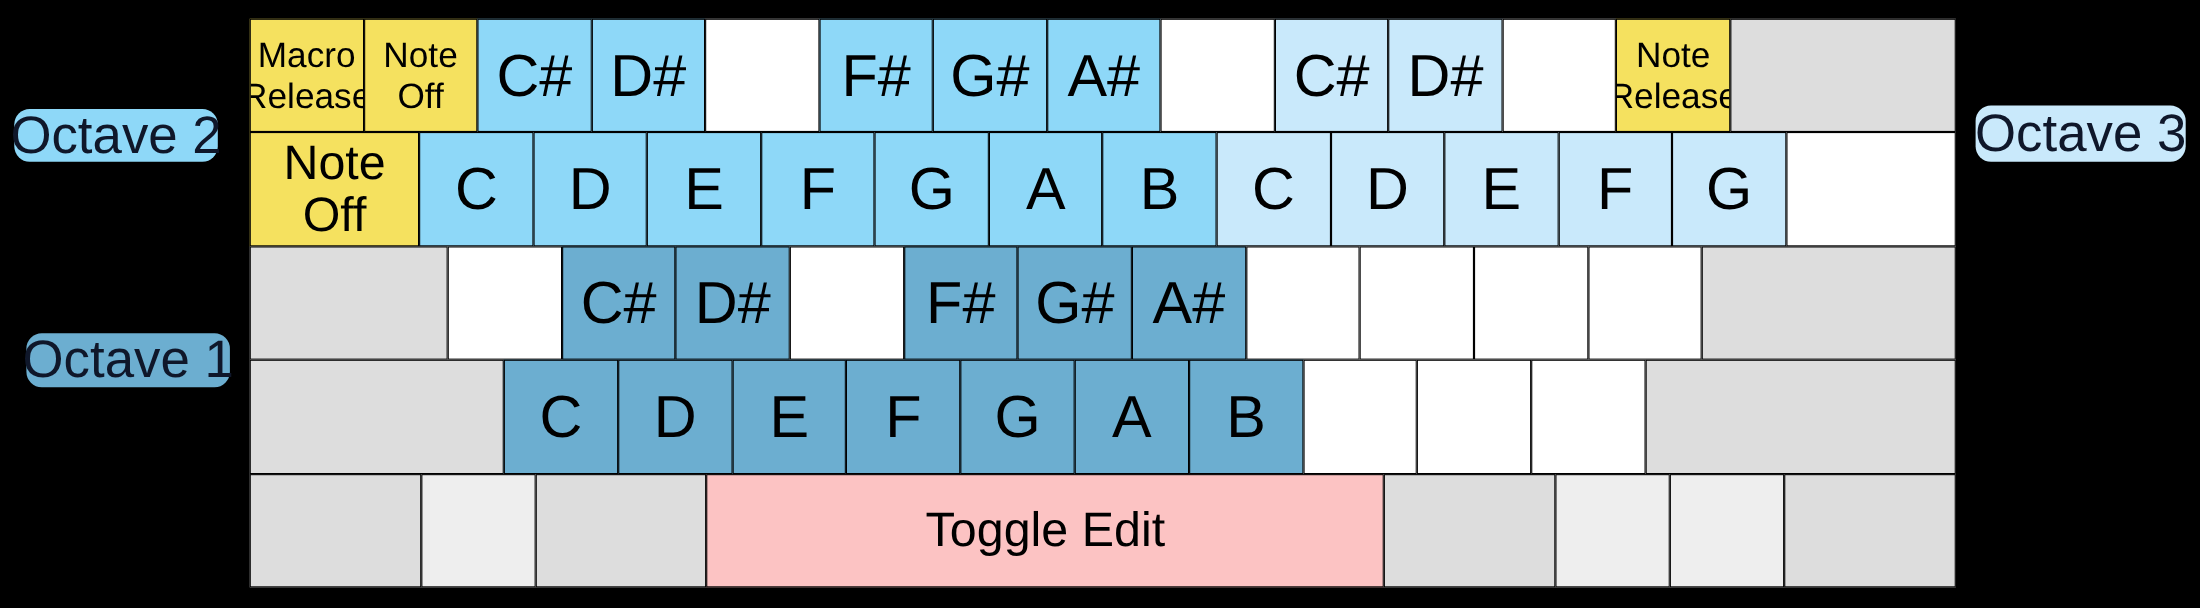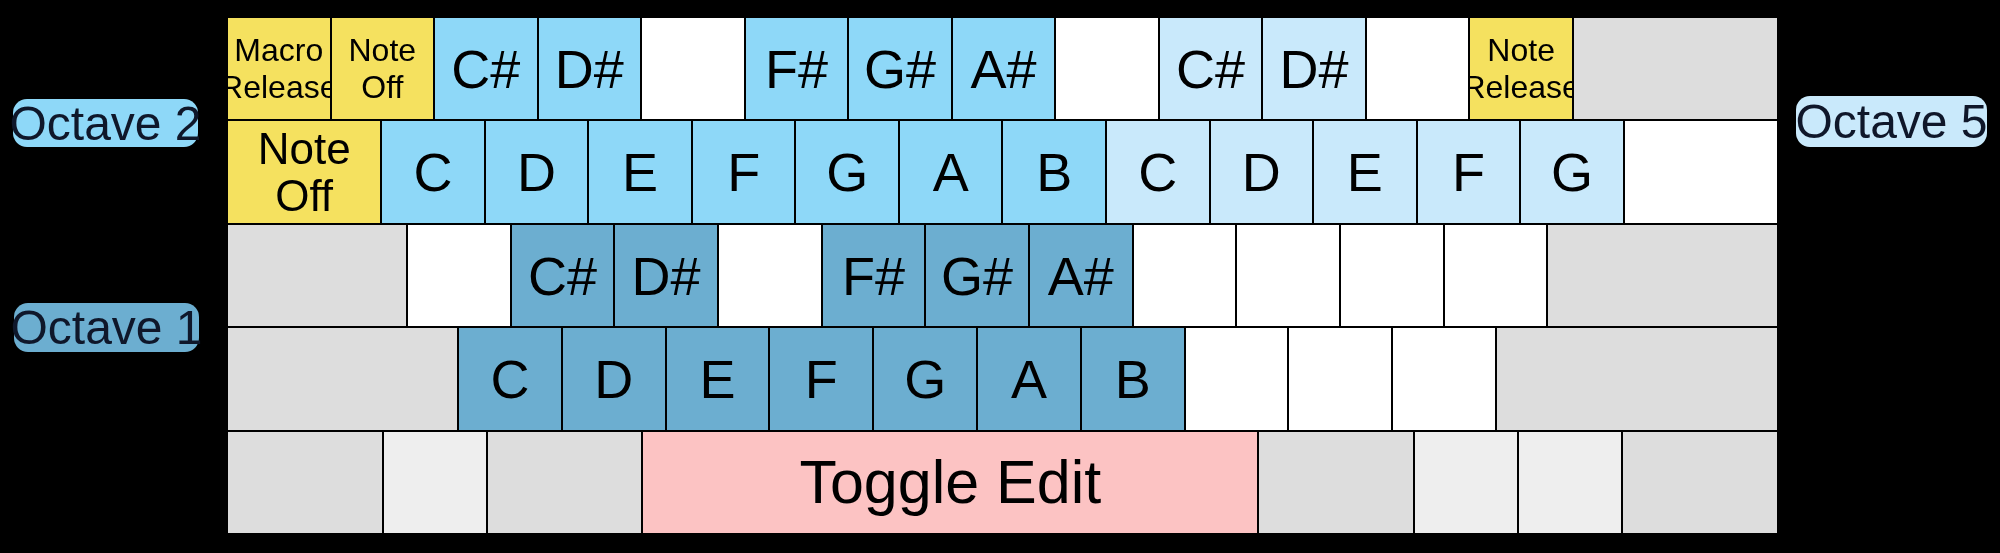--- a/index.html
+++ b/index.html
@@ -39,50 +39,50 @@
     justify-content: center;
     text-align: center;
     font-size: 54px;
     line-height: 1;
     color: #000000;
     overflow: hidden;
     white-space: nowrap;
   }
   .sz-md { font-size: 44px; line-height: 1.08; }
   .sz-sm { font-size: 32px; line-height: 1.14; }
-  .sz-xl { font-size: 61px; text-align: center; }
+  .sz-xl { font-size: 44px; text-align: center; }
   .octave-badge {
     position: absolute;
     display: flex;
     align-items: center;
     justify-content: center;
     font-size: 48px;
     color: #0f172a;
     border-radius: 14px;
     white-space: nowrap;
   }
   .badge-oct2 { left: 13px;   top: 99px;  width: 185px; height: 48px; }
-  .badge-oct1 { left: 14px;   top: 303px; width: 185px; height: 49px; }
+  .badge-oct1 { left: 24px;   top: 303px; width: 185px; height: 49px; }
   .badge-oct3 { left: 1796px; top: 96px;  width: 191px; height: 51px; }
 </style>
 </head>
 <body>
 
 <div class="canvas" style="background: rgb(0, 0, 0);">
 
   <div class="octave-badge badge-oct2" style="background: rgb(142, 216, 248);">
     <span>Octave 2</span>
   </div>
 
   <div class="octave-badge badge-oct1" style="background: rgb(108, 174, 208);">
     <span>Octave 1</span>
   </div>
 
   <div class="octave-badge badge-oct3" style="background: rgb(201, 233, 251);">
-    <span>Octave 5</span>
+    <span>Octave 3</span>
   </div>
 
   <div class="board">
       <div class="row">
         <div class="key sz-sm" style="flex-grow: 1; background: rgb(245, 225, 95); border-color: rgb(0, 0, 0);">
           <div>Macro</div>
           <div>Release</div>
         </div>
         <div class="key sz-sm" style="flex-grow: 1; background: rgb(245, 225, 95); border-color: rgb(0, 0, 0);">
           <div>Note</div>

